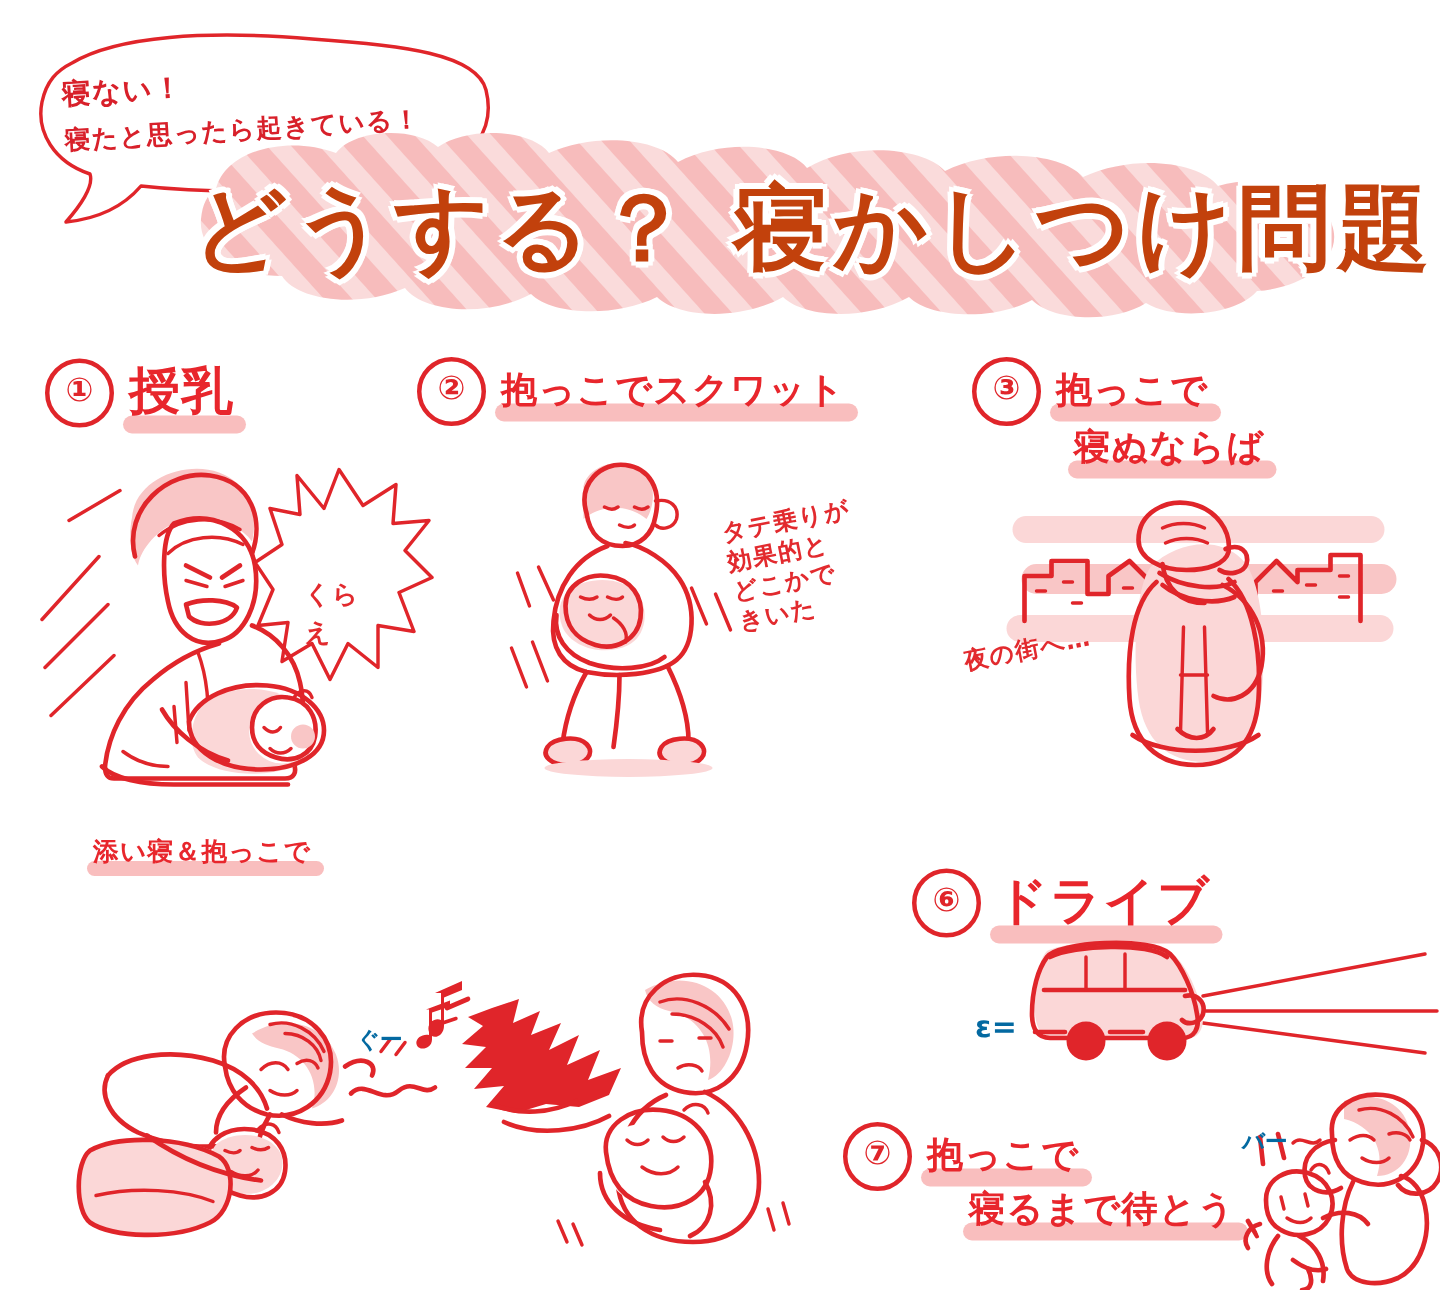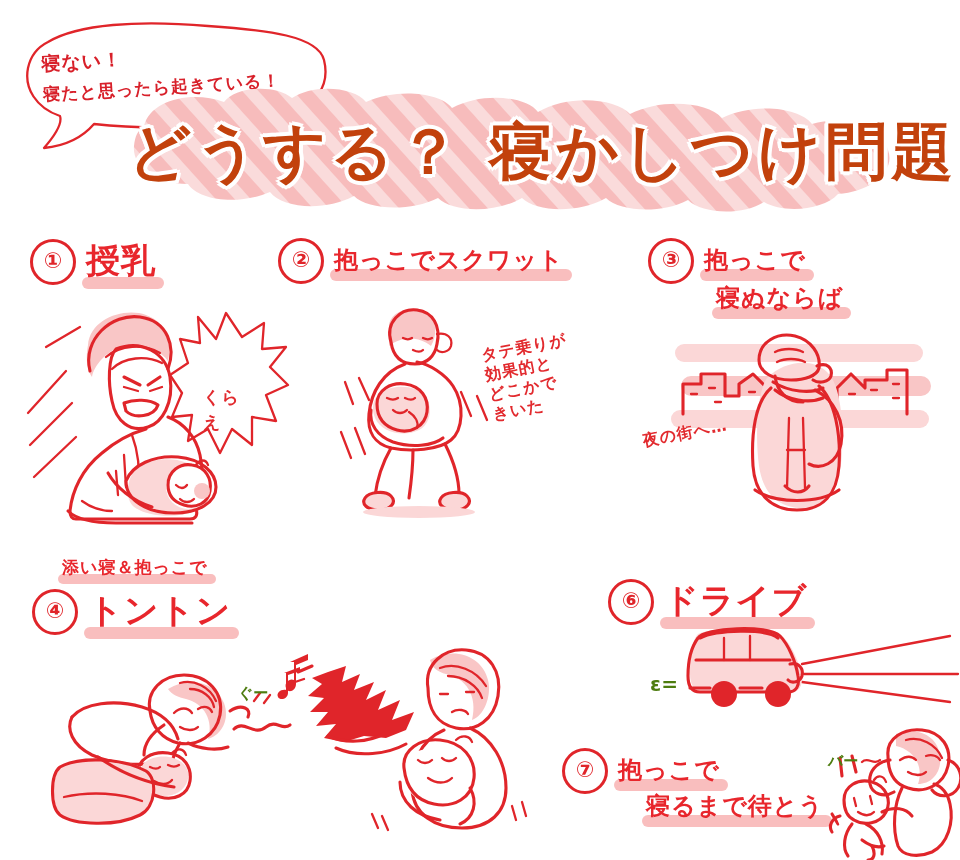--- a/index.html
+++ b/index.html
@@ -64,21 +64,21 @@
     content:"";position:absolute;left:0;right:-4px;bottom:-3px;height:10px;
     background:#f7a8a8;opacity:.75;border-radius:6px;z-index:-1;
   }
 
   
   .note{
     font-size:17px;line-height:25px;font-weight:700;color:#e22a2e;
     letter-spacing:1px;
   }
   .note.tilt{transform:rotate(-11deg);font-size:16px;line-height:20px;}
-  .small-note{font-size:15px;font-weight:700;color:#4d7c0f;}
+  .small-note{font-size:15px;font-weight:700;color:#0369a1;}
 
   svg{display:block;overflow:visible;}
   .ln{fill:none;stroke:#e0252a;stroke-width:3.1;stroke-linecap:round;stroke-linejoin:round;}
   .ln2{fill:none;stroke:#e0252a;stroke-width:2.3;stroke-linecap:round;stroke-linejoin:round;}
   .fillpink{fill:#fbd7d7;stroke:none;}
   .fillpink2{fill:#f9c6c6;stroke:none;}
   .fillred{fill:#e0252a;stroke:none;}
   .fillwhite{fill:#ffffff;stroke:none;}
 </style>
 </head>
@@ -265,23 +265,20 @@
       <path class="ln" d="M130 168 C138 176 148 176 154 168"></path>
 
       <path class="ln" d="M100 172 C120 186 164 186 184 172"></path>
     </svg>
   </div>
   <div class="abs note tilt" style="left:642px;top:420px;width:120px;">夜の街へ…</div>
 
   <div class="sec" style="left:58px;top:556px;">
     <span class="sub">添い寝＆抱っこで</span>
   </div>
-  <div class="sec" style="left:32px;top:588px;">
-    <span class="num">④</span><span class="lbl">トントン</span>
-  </div>
 
   <div class="abs" style="left:38px;top:655px;">
     <svg width="280" height="190" viewBox="0 0 280 190">
 
       <path class="fillred" d="M246 18 L262 12 L262 16 L250 20 L250 38 C250 44 242 46 240 42 C238 38 243 34 248 35 L248 18 Z"></path>
       <path class="ln2" d="M254 28 L266 24"></path>
 
       <path class="ln" d="M192 56 C204 48 214 54 210 62"></path>
       <path class="ln2" d="M216 46 L222 38 M226 48 L232 40"></path>
       <path class="ln" d="M196 74 C206 64 216 82 228 72 C238 64 244 76 252 70"></path>

